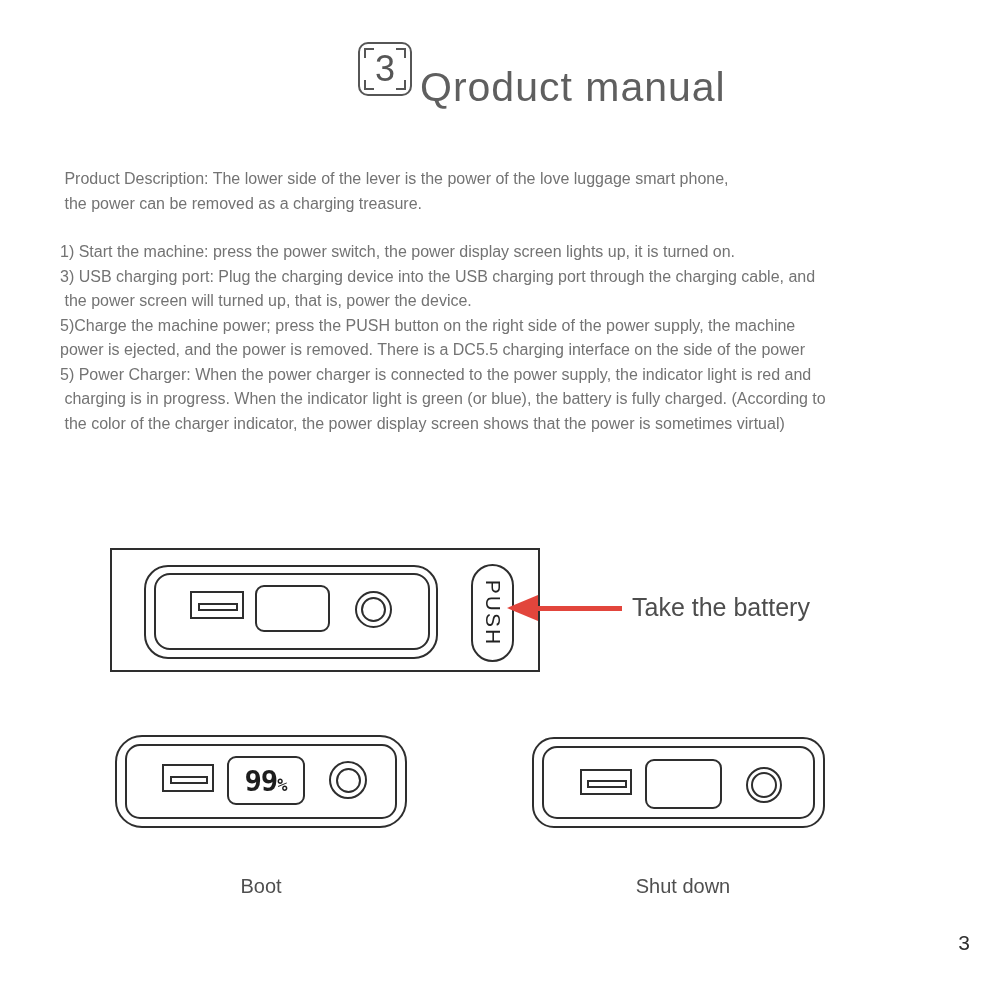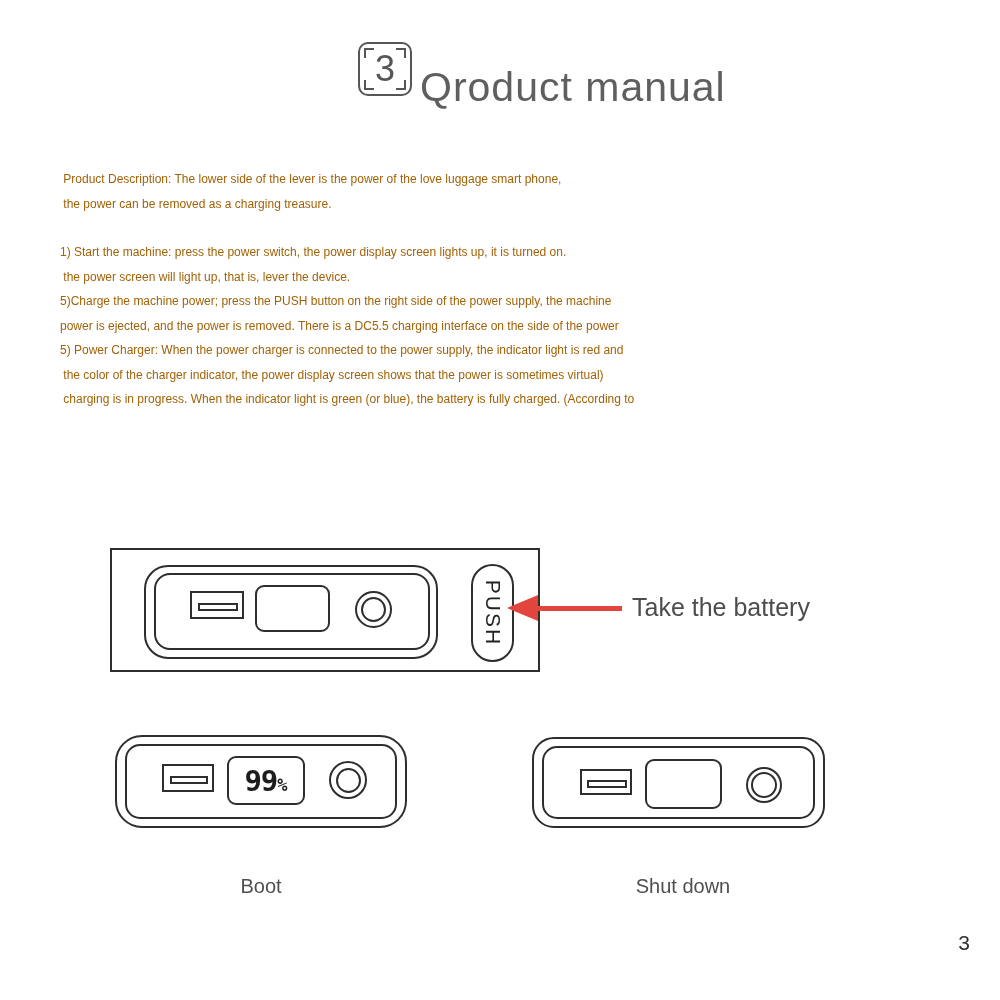--- a/index.html
+++ b/index.html
@@ -25,21 +25,21 @@
   .bracket.bl { left:4px;  bottom:4px; border-left:2px solid #565656; border-bottom:2px solid #565656; }
   .bracket.br { right:4px; bottom:4px; border-right:2px solid #565656; border-bottom:2px solid #565656; }
   .title-text {
     position:absolute; left:420px; top:60px; height:54px; line-height:54px;
     font-size:41px; font-weight:300; letter-spacing:1px; color:#5f5f5f; white-space:nowrap;
   }
 
   
   .textblock { position:absolute; left:60px; }
   .textblock .line {
-    font-size:12px; line-height:24.5px; color:#a16207; white-space:pre;
+    font-size:16px; line-height:24.5px; color:#737373; white-space:pre;
   }
   #desc  { top:167px; }
   #instr { top:240px; }
   .usb { position:absolute; border:2px solid #2e2e2e; background:#fff; }
   .usb .bar { position:absolute; border:2px solid #2e2e2e; }
   .pwr-outer { position:absolute; border:2px solid #2e2e2e; border-radius:50%; }
   .pwr-inner { position:absolute; border:2px solid #2e2e2e; border-radius:50%; }
   .screen { position:absolute; border:2.5px solid #2e2e2e; border-radius:9px; background:#fff;
             display:flex; align-items:center; justify-content:center; }
 
@@ -98,26 +98,27 @@
   </div>
   <div class="title-text">Qroduct manual</div>
 
   <div id="desc" class="textblock">
     <div class="line"> Product Description: The lower side of the lever is the power of the love luggage smart phone,</div>
     <div class="line"> the power can be removed as a charging treasure.</div>
   </div>
 
   <div id="instr" class="textblock">
     <div class="line">1) Start the machine: press the power switch, the power display screen lights up, it is turned on.</div>
-    <div class="line"> the power screen will light up, that is, lever the device.</div>
+    <div class="line">3) USB charging port: Plug the charging device into the USB charging port through the charging cable, and</div>
+    <div class="line"> the power screen will turned up, that is, power the device.</div>
     <div class="line">5)Charge the machine power; press the PUSH button on the right side of the power supply, the machine</div>
     <div class="line">power is ejected, and the power is removed. There is a DC5.5 charging interface on the side of the power</div>
     <div class="line">5) Power Charger: When the power charger is connected to the power supply, the indicator light is red and</div>
+    <div class="line"> charging is in progress. When the indicator light is green (or blue), the battery is fully charged. (According to</div>
     <div class="line"> the color of the charger indicator, the power display screen shows that the power is sometimes virtual)</div>
-    <div class="line"> charging is in progress. When the indicator light is green (or blue), the battery is fully charged. (According to</div>
   </div>
 
   <div id="main-device">
     <div class="round-a"></div>
     <div class="round-b"></div>
     <div class="usb" style="left:78px; top:41px; width:54px; height:28px;">
       <span class="bar" style="left:6px; top:10px; width:40px; height:8px;"></span>
     </div>
     <div class="screen" style="left:143px; top:35px; width:75px; height:47px;"></div>
     <div class="pwr-outer" style="left:243px; top:41px; width:37px; height:37px;">

